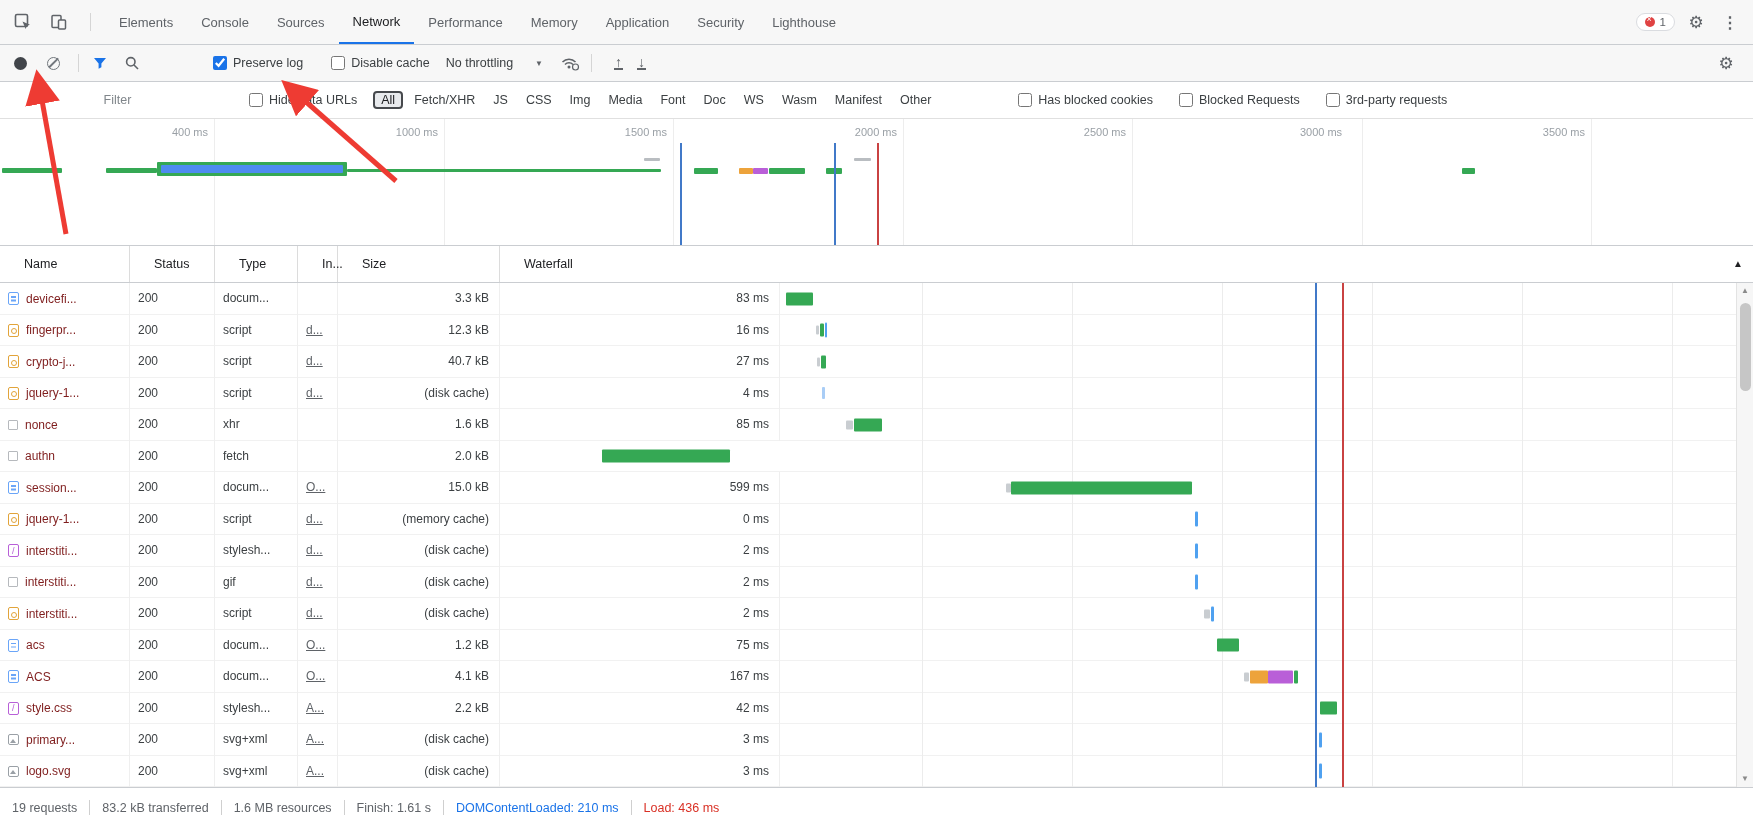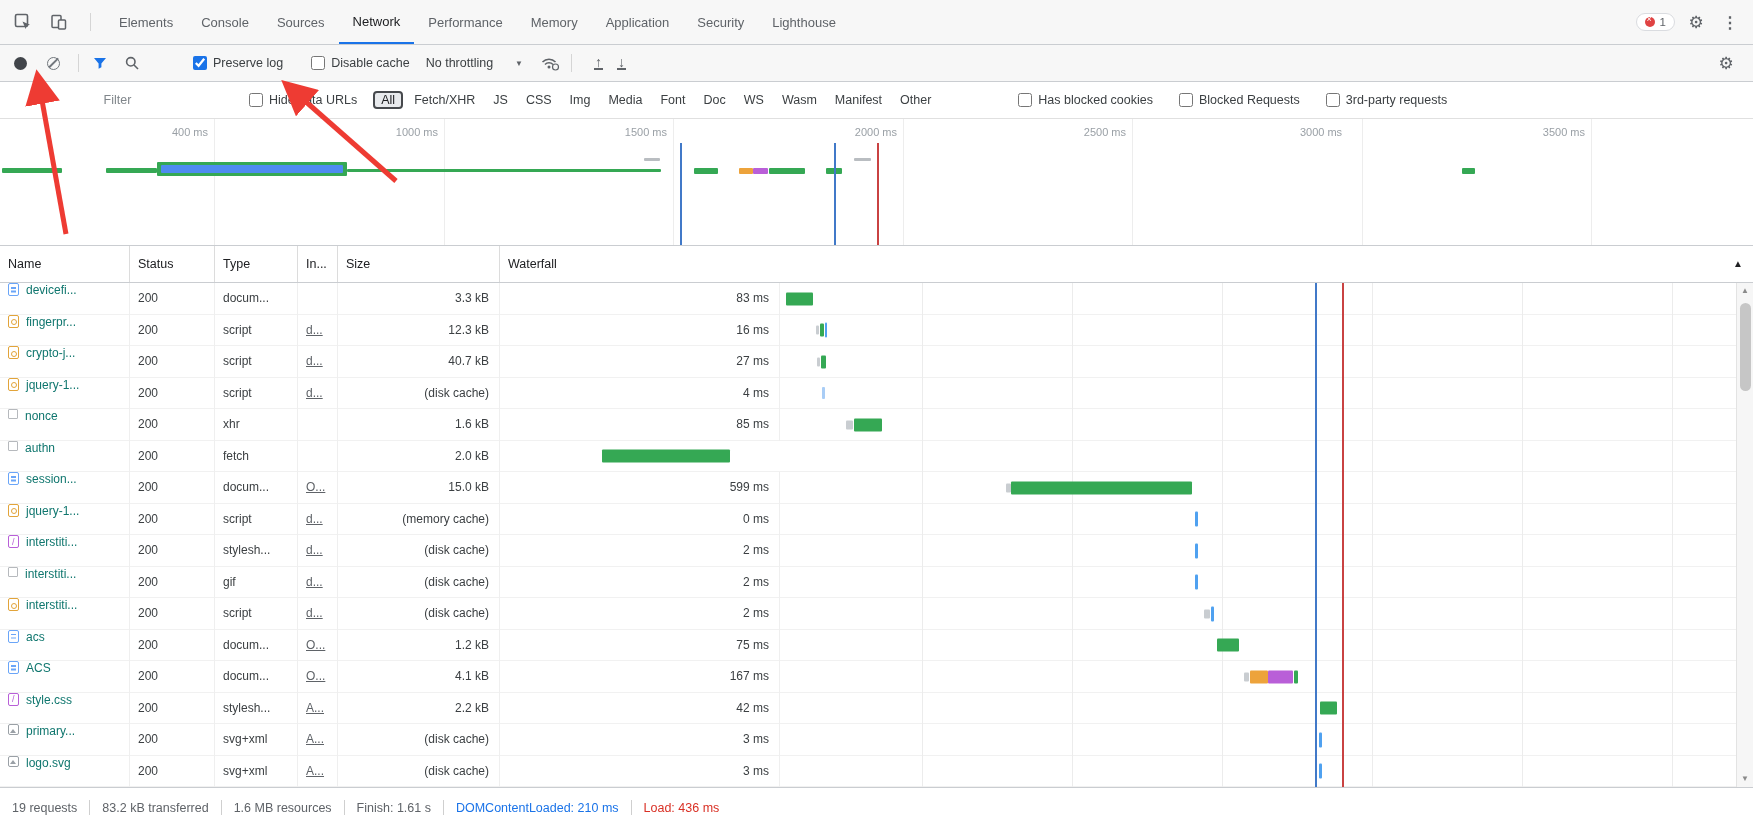--- a/index.html
+++ b/index.html
@@ -55,32 +55,32 @@
   .overview { position:absolute; left:0; top:119px; width:1753px; height:127px;
     background:#fff; border-bottom:1px solid #cacdd1; overflow:hidden; }
   .ov-grid { position:absolute; top:0; bottom:0; width:1px; background:#ededed; }
   .ov-label { position:absolute; top:7px; width:70px; text-align:right; font-size:11px; color:#9aa0a6; }
   .ov-bar { position:absolute; border-radius:1px; }
   .ov-vline { position:absolute; top:24px; bottom:0; width:1.5px; }
 
   
   .hdr { position:absolute; left:0; top:246px; width:1753px; height:37px; background:#fff;
     border-bottom:1px solid #cacdd1; display:flex; font-size:12.5px; color:#202124; }
-  .hcell { display:flex; align-items:center; padding-left:8px; border-right:1px solid #dcdcdc; }
+  .hcell { display:flex; align-items:center; padding-left:24px; border-right:1px solid #dcdcdc; }
   .c0 { width:130px; } .c1 { width:85px; } .c2 { width:83px; } .c3 { width:40px; }
   .c4 { width:162px; } .c5 { width:280px; } .c6 { flex:1; border-right:none; position:relative; }
   .sortind { position:absolute; right:10px; top:12px; font-size:10px; color:#202124; }
 
   .rows { position:absolute; left:0; top:283px; width:1736px; height:504px; background:#fff; overflow:hidden; }
   .wf-grid { position:absolute; top:0; height:100%; width:1px; background:#ececec; }
   .wf-vline { position:absolute; top:0; height:100%; width:1.5px; }
   .net-row { display:flex; height:31.5px; border-bottom:1px solid #f1f1f1; background:transparent; }
   .cell { border-right:1px solid #efefef; padding-left:8px; overflow:hidden; white-space:nowrap;
     font-size:12px; line-height:30.5px; height:31.5px; color:#3c4043; }
-  .name-cell { display:flex; align-items:flex-start; gap:7px; line-height:normal; color:#0f766e; }
+  .name-cell { display:flex; align-items:center; gap:7px; line-height:normal; color:#7f1d1d; }
   .rt { text-align:right; padding-right:10px; }
   .init-link { text-decoration:underline; color:#5f6368; }
   .wf-cell { position:relative; border-right:none; padding:0; }
   .wf-seg { position:absolute; top:50%; transform:translateY(-50%); border-radius:1px; }
 
   
   .fico { width:11px; height:13px; border:1.3px solid #9aa0a6; border-radius:2px;
     position:relative; flex:none; background:#fff; }
   .ico-doc { border-color:#6aa5f8; }
   .ico-doc::before { content:""; position:absolute; left:2px; right:2px; top:3px; height:1.5px;
@@ -168,21 +168,21 @@
       <svg width="16" height="16" viewBox="0 0 16 16">
           <path d="M2 3h12l-4.6 5.6v3.6l-2.8 1.6V8.6z" fill="#1a73e8"></path>
         </svg>
     </span>
     <span class="icnbtn" style="margin-left:6px;">
       <svg width="16" height="16" viewBox="0 0 16 16">
           <circle cx="6.8" cy="6.8" r="4.2" fill="none" stroke="#5f6368" stroke-width="1.6"></circle>
           <line x1="10" y1="10" x2="14" y2="14" stroke="#5f6368" stroke-width="1.6"></line>
         </svg>
     </span>
-    <label class="cb-group" style="margin-left:48px;">
+    <label class="cb-group" style="margin-left:68px;">
       <input type="checkbox" checked="" style="">
       <span>Preserve log</span>
     </label>
     <label class="cb-group" style="margin-left:28px;">
       <input type="checkbox" style="">
       <span>Disable cache</span>
     </label>
     <div class="throttle">
       <span>No throttling</span>
       <span class="dd">▼</span>

